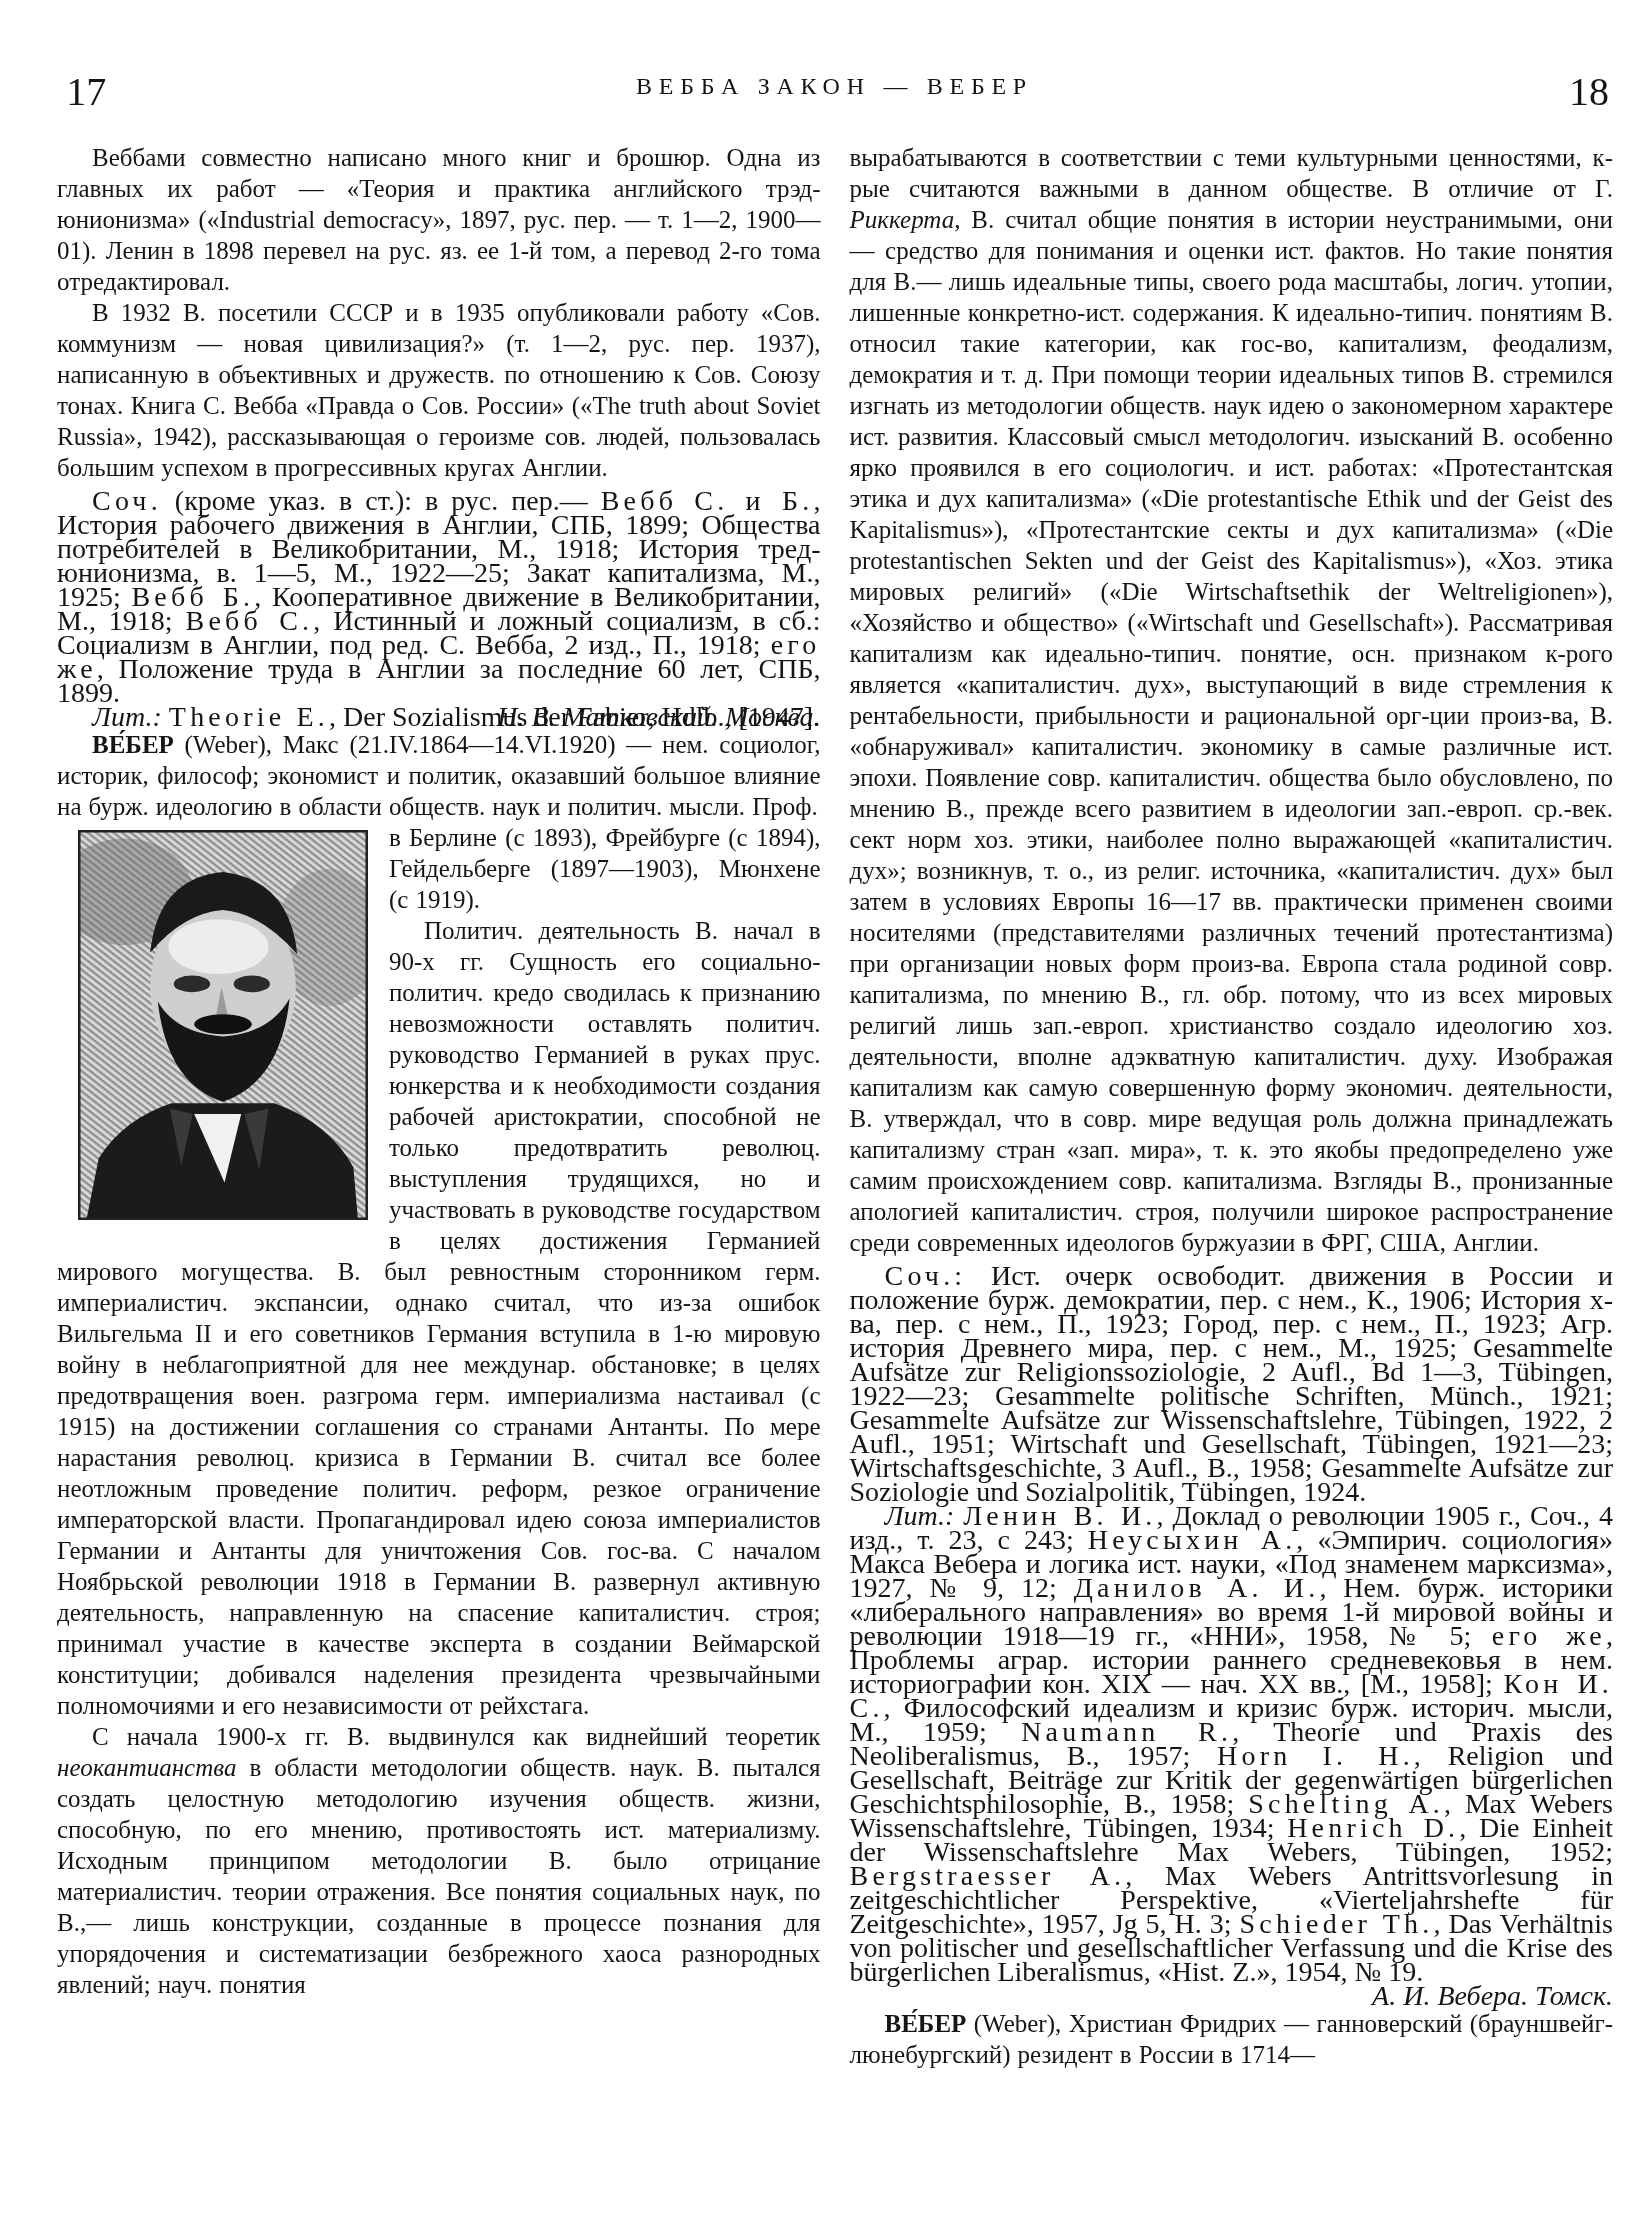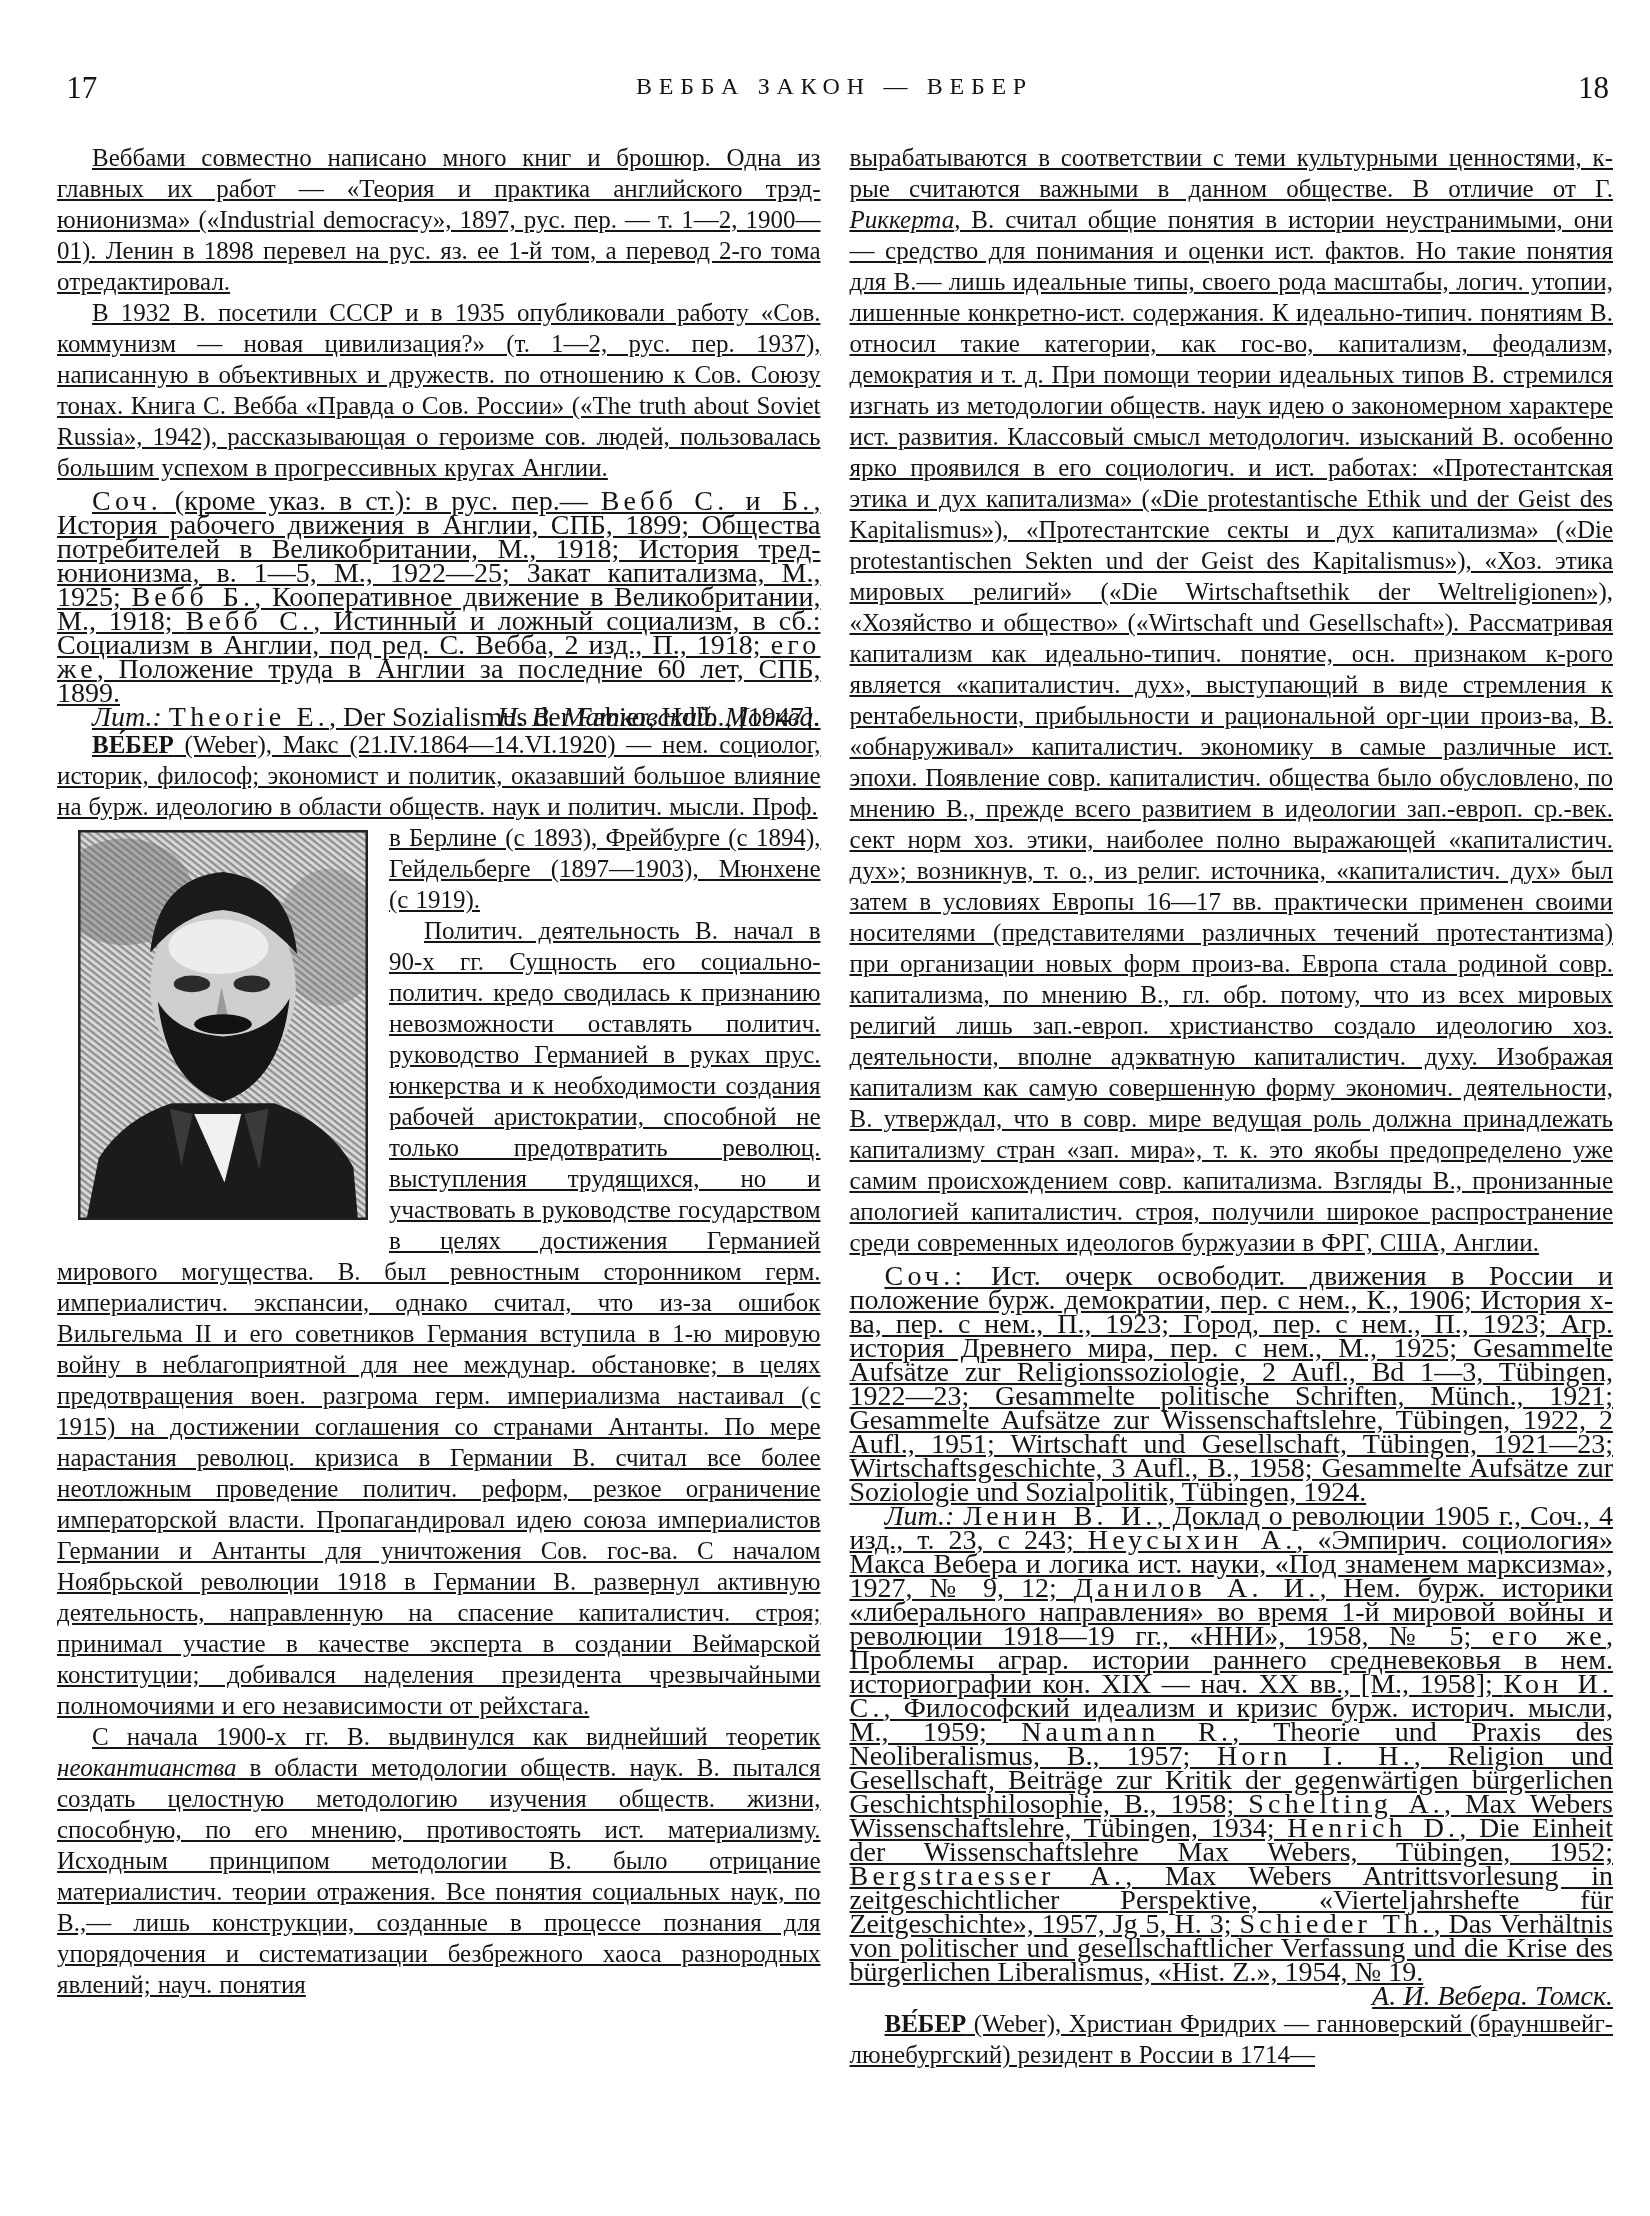--- a/index.html
+++ b/index.html
@@ -5,28 +5,28 @@
   :root { --paper:#ffffff; --ink:#151515; }
   html,body{margin:0;padding:0;}
   body{background:var(--paper);}
   .page{
     width:1651px;height:2216px;box-sizing:border-box;
     background:var(--paper);color:var(--ink);
     font-family:"Liberation Serif", serif;
     padding:67px 38px 0 57px;overflow:hidden;position:relative;
   }
   .pagehead{position:relative;height:55px;width:1555px;margin-bottom:20px;}
-  .pagenum{font-size:31px;line-height:1;}
+  .pagenum{font-size:40px;line-height:1;}
   .pagenum.left{position:absolute;left:9.2px;top:4.6px;}
   .pagenum.right{position:absolute;right:3.1px;top:4.6px;}
   .runhead{
     position:absolute;left:50%;transform:translateX(-50%);top:6.1px;
     font-size:24px;letter-spacing:0.28em;white-space:nowrap;
   }
-  .columns{display:flex;gap:29px;text-decoration:underline;}
+  .columns{display:flex;gap:29px;}
   .col{width:770px;text-align:justify;hyphens:auto;}
   p{margin:0;}
   .body{font-size:25px;line-height:31px;word-spacing:0.8px;}
   .small{font-size:28px;line-height:24px;}
   .small.first{margin-top:6.1px;}
   .indent{text-indent:35px;}
   .sig{text-align:right;}
   .pullup{margin-top:-24px;}
   .entry-gap{margin-top:21.4px;}
   .st-b{font-weight:bold;}

